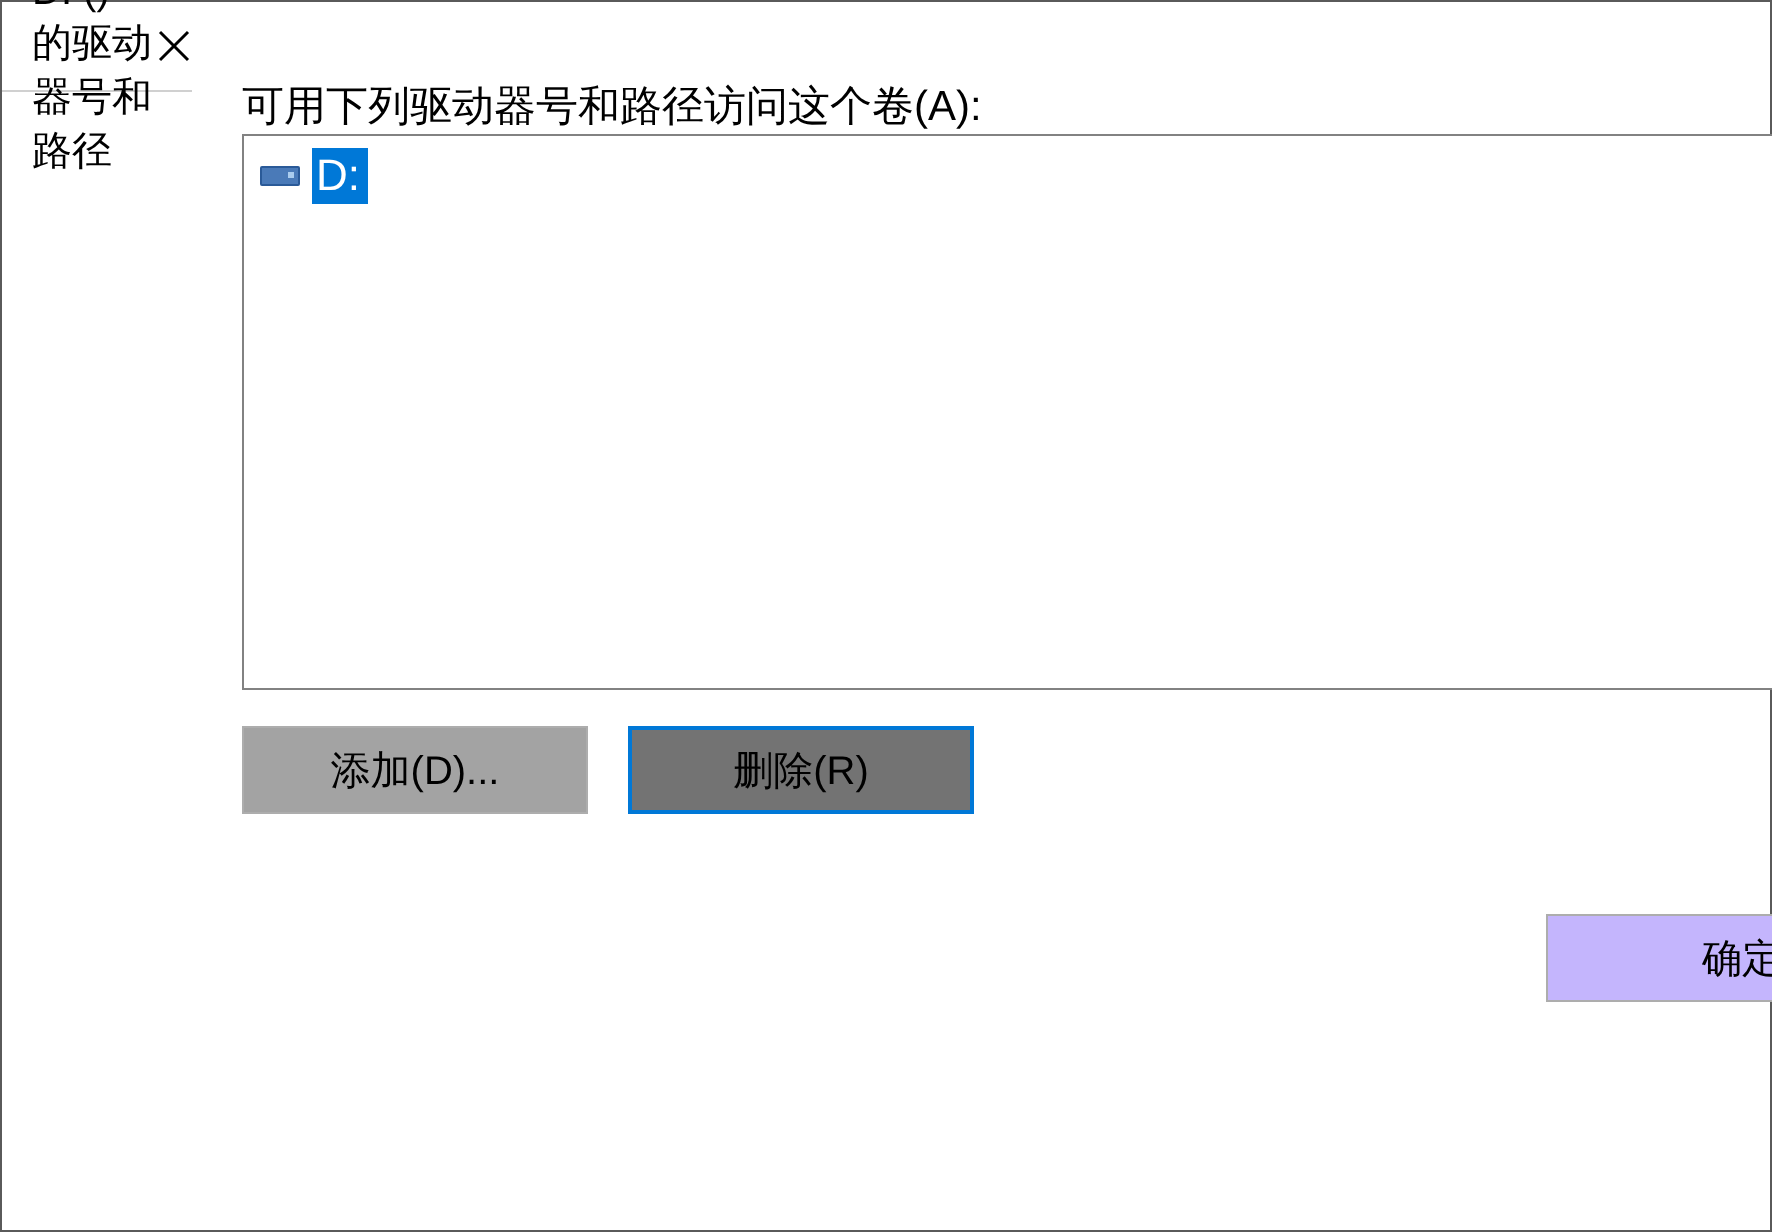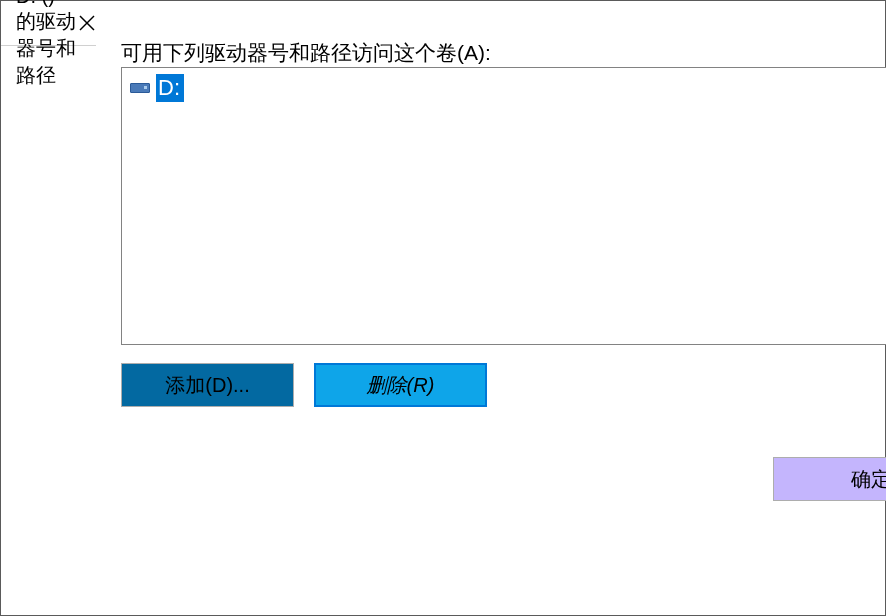--- a/index.html
+++ b/index.html
@@ -104,33 +104,32 @@
     }
     .button-row {
       display: flex;
       gap: 20px;
       margin-top: 18px;
     }
     .btn {
       width: 173px;
       height: 44px;
       border: 1px solid #adadad;
-      background: #0369a1;
+      background: #a3a3a3;
       font-size: 20px;
       font-family: inherit;
       cursor: pointer;
       display: flex;
       align-items: center;
       justify-content: center;
       color: #000000;
     }
     .btn.focused {
       border: 2px solid #0078d7;
-      background: #0ea5e9;
-      font-style: italic;
+      background: #737373;
     }
     .footer-row {
       display: flex;
       gap: 20px;
       justify-content: flex-end;
       margin-top: 50px;
     }
     .footer-btn {
       width: 180px;
       height: 44px;

